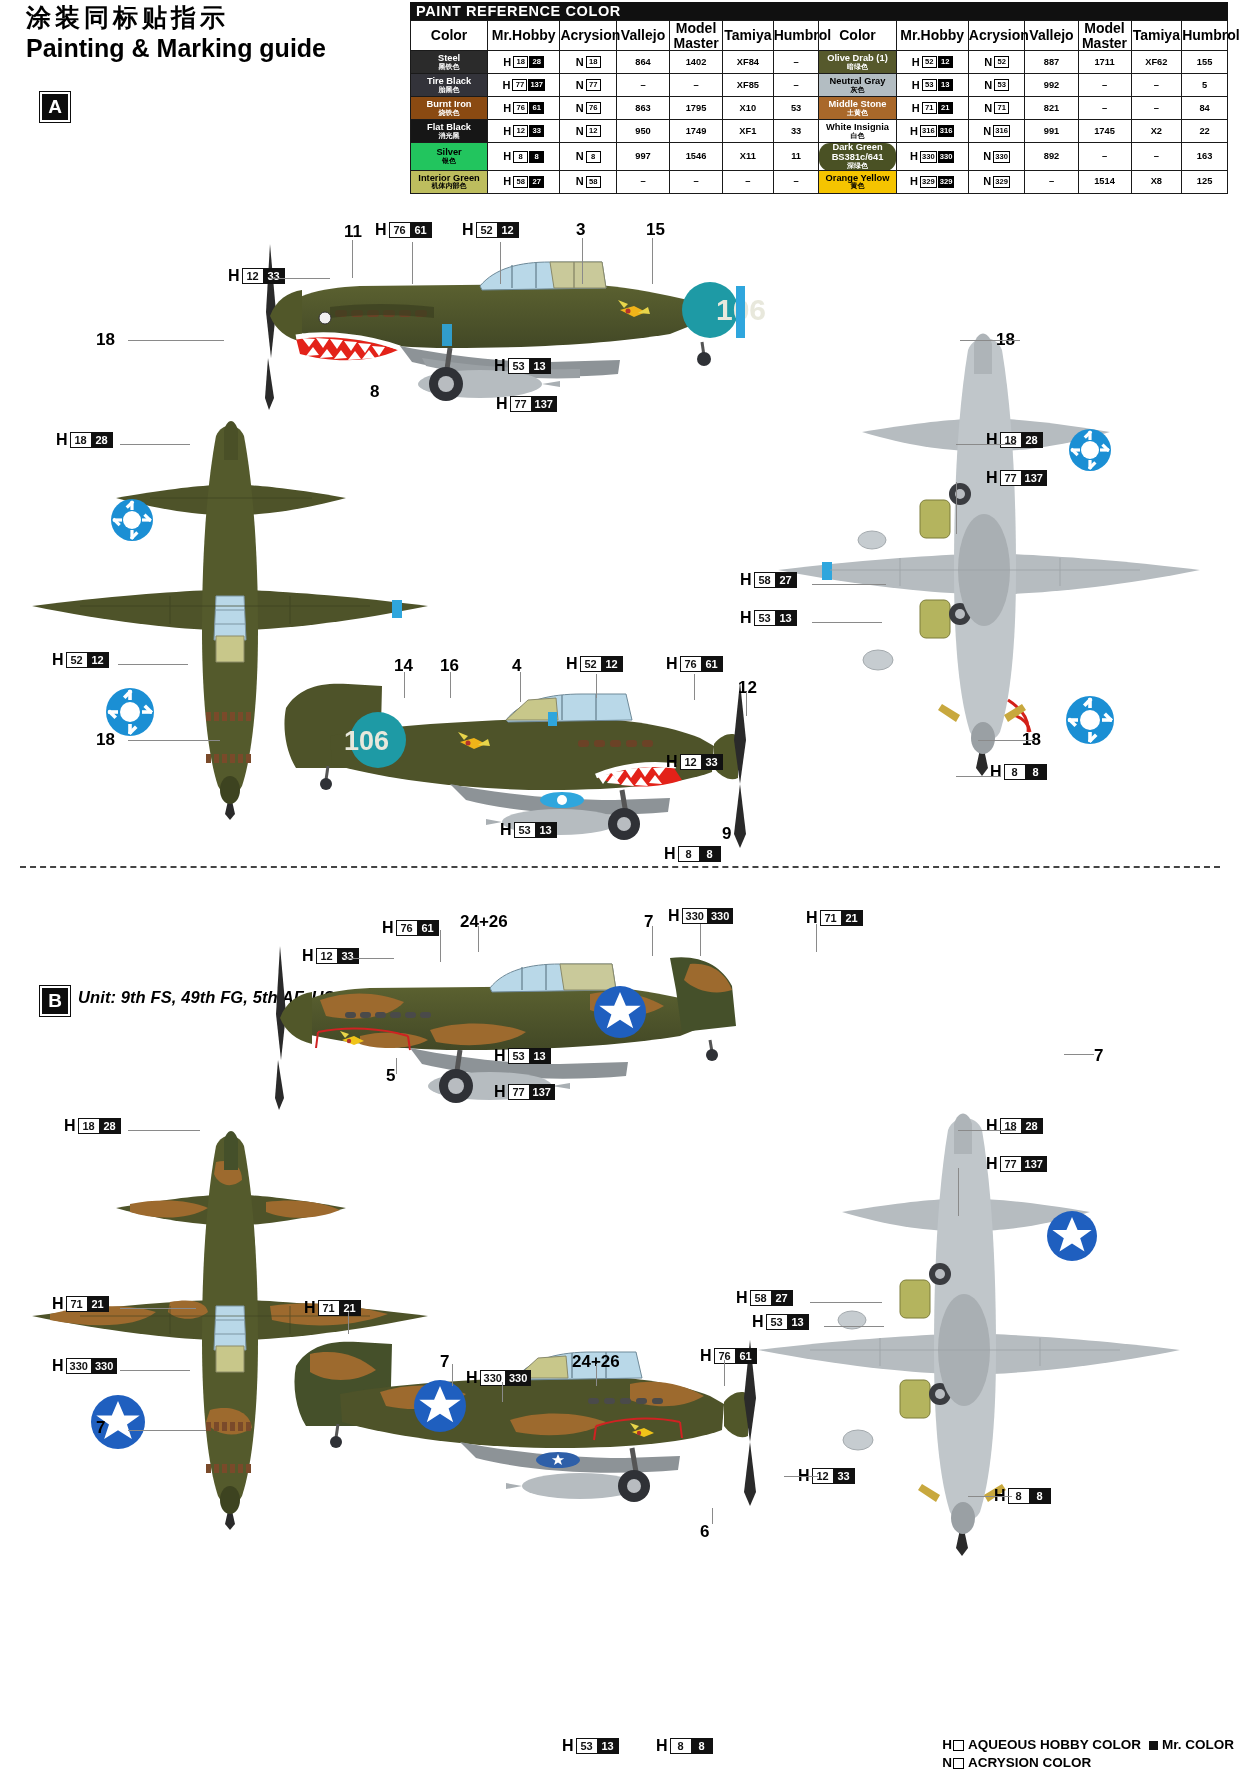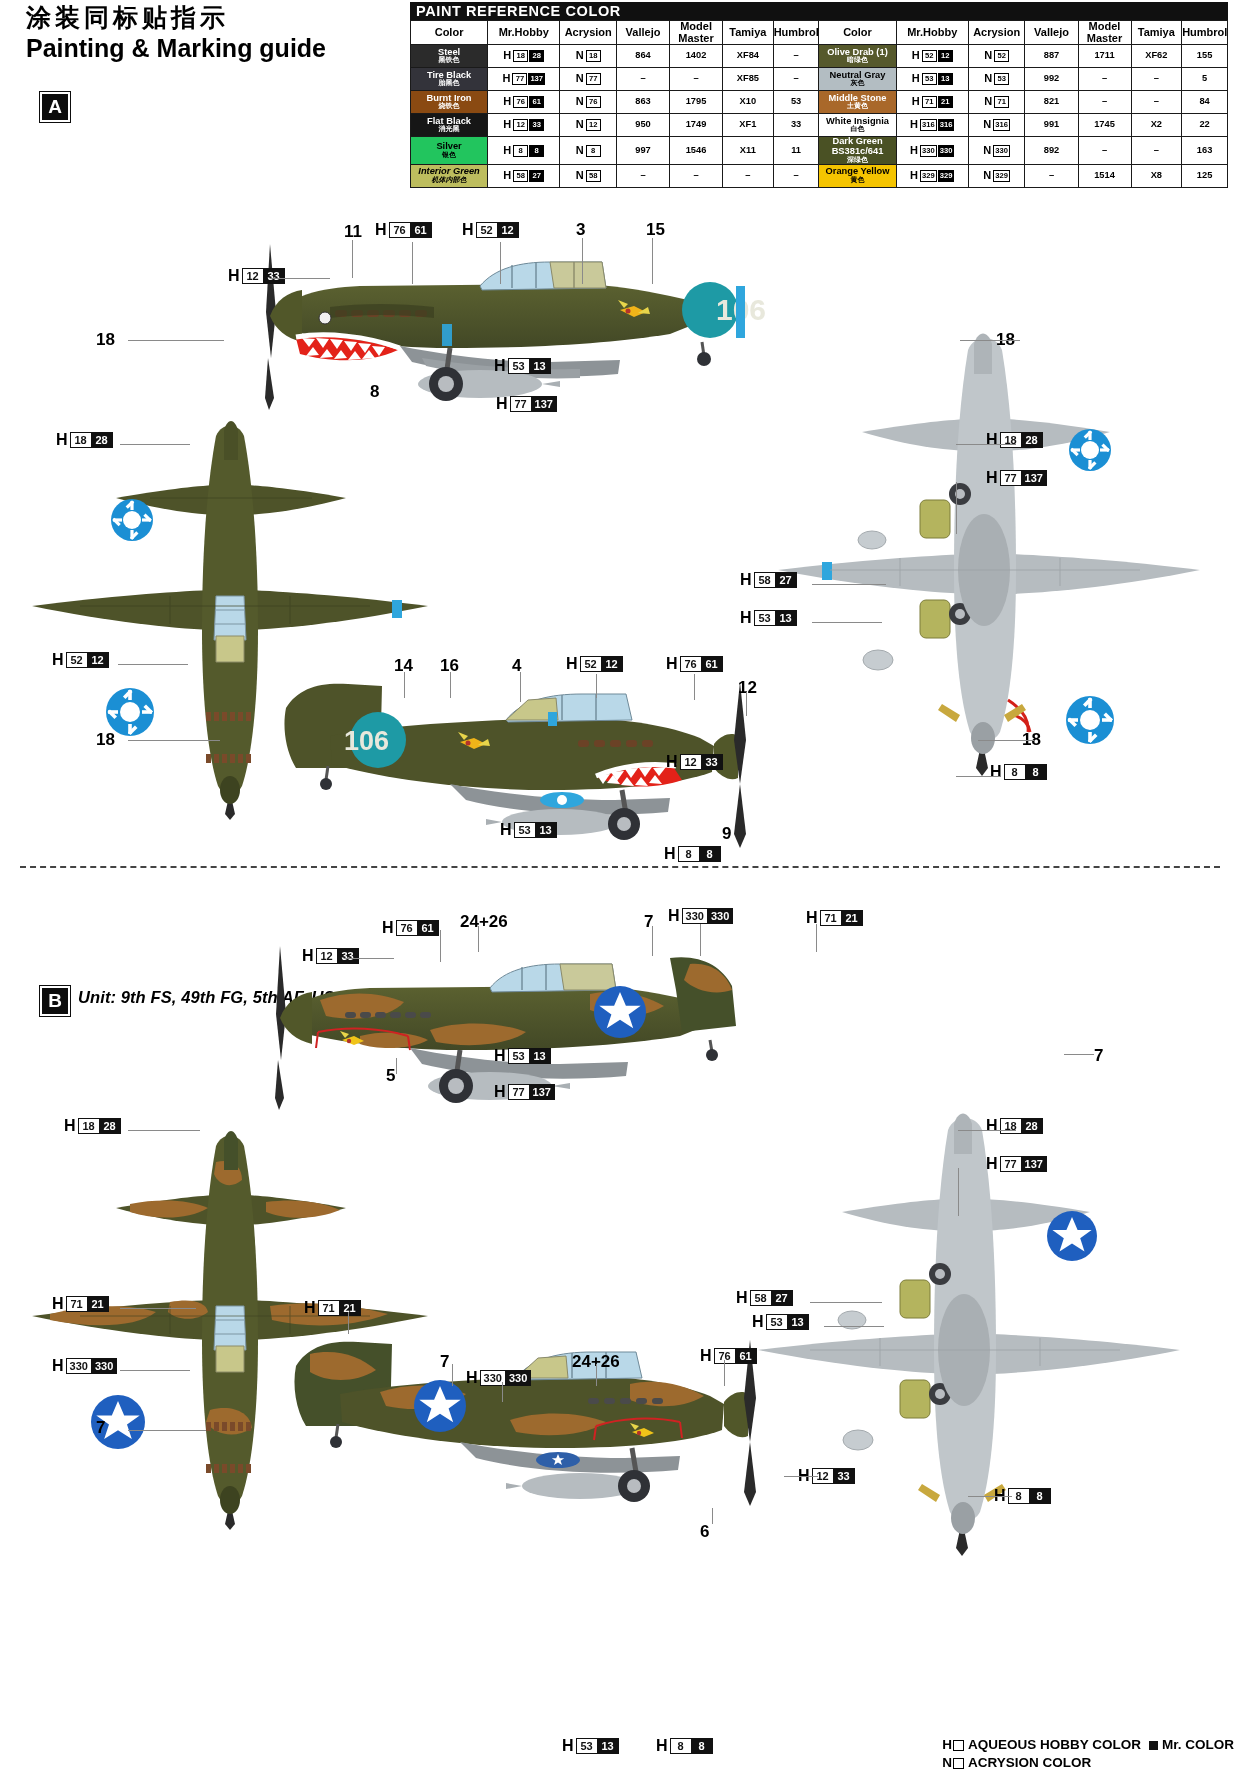--- a/index.html
+++ b/index.html
@@ -16,21 +16,21 @@
       font-size:19px;display:flex;align-items:center;justify-content:center;
       border:2px solid #fff;box-shadow:0 0 0 1px #0d0d0d;}
 
   
   #paint-table-wrap{position:absolute;left:410px;top:2px;width:818px;}
   #paint-head{background:#101010;color:#fff;font-size:14.5px;font-weight:700;
       letter-spacing:.6px;padding:1px 6px;}
   table.paint{border-collapse:collapse;width:100%;table-layout:fixed;background:#fff;}
   table.paint th,table.paint td{border:1px solid #1a1a1a;font-size:9.3px;text-align:center;
       padding:0;height:22px;line-height:1.05;font-weight:700;}
-  table.paint th{font-size:11px;font-weight:700;background:#fff;margin-left:24px;}
+  table.paint th{font-size:14px;font-weight:700;background:#fff;margin-left:24px;}
   .c-name{font-size:7.4px;line-height:1.02;font-weight:700;}
   .c-name .cn{font-family:"DejaVu Sans",sans-serif;font-size:7px;display:block;}
   .hcell{white-space:nowrap;font-size:10px;}
   .hchip{display:inline-flex;align-items:center;gap:1px;vertical-align:middle;}
   .hbox{border:1px solid #000;background:#fff;color:#000;font-size:7.6px;
         padding:0 1px;min-width:11px;display:inline-block;line-height:10px;}
   .hbox.inv{background:#000;color:#fff;border-color:#000;}
   .letter{font-size:11px;font-weight:700;margin-right:1px;}
 
   
@@ -246,37 +246,37 @@
               <span class="hbox inv">8</span>
             </span></td>
           <td class="hcell"><span class="hchip">
               <span class="letter">N</span>
               <span class="hbox">8</span>
             </span></td>
           <td>997</td>
           <td>1546</td>
           <td>X11</td>
           <td>11</td>
-          <td class="c-name" style="background:#4a5124;color:#ffffff;">Dark Green BS381c/641<span class="cn">深绿色</span></td>
+          <td class="c-name" style="background:#4a5124;color:#ffffff;border-radius:11px;">Dark Green BS381c/641<span class="cn">深绿色</span></td>
           <td class="hcell"><span class="hchip">
               <span class="letter">H</span>
               <span class="hbox">330</span>
               <span class="hbox inv">330</span>
             </span></td>
           <td class="hcell"><span class="hchip">
               <span class="letter">N</span>
               <span class="hbox">330</span>
             </span></td>
           <td>892</td>
           <td>–</td>
           <td>–</td>
           <td>163</td>
         </tr>
         <tr>
-          <td class="c-name" style="background:#bdbd5e;color:#000000;font-style:italic;">Interior Green<span class="cn">机体内部色</span></td>
+          <td class="c-name" style="background:#bdbd5e;color:#000000;">Interior Green<span class="cn">机体内部色</span></td>
           <td class="hcell"><span class="hchip">
               <span class="letter">H</span>
               <span class="hbox">58</span>
               <span class="hbox inv">27</span>
             </span></td>
           <td class="hcell"><span class="hchip">
               <span class="letter">N</span>
               <span class="hbox">58</span>
             </span></td>
           <td>–</td>

